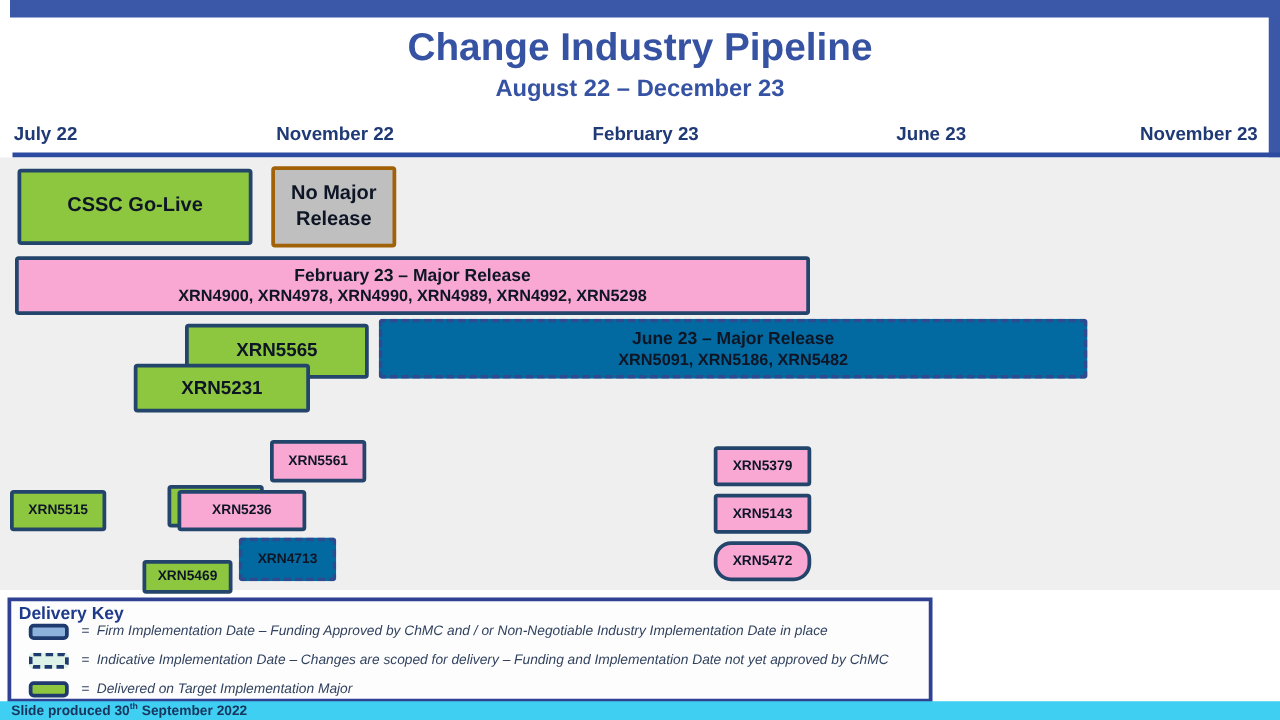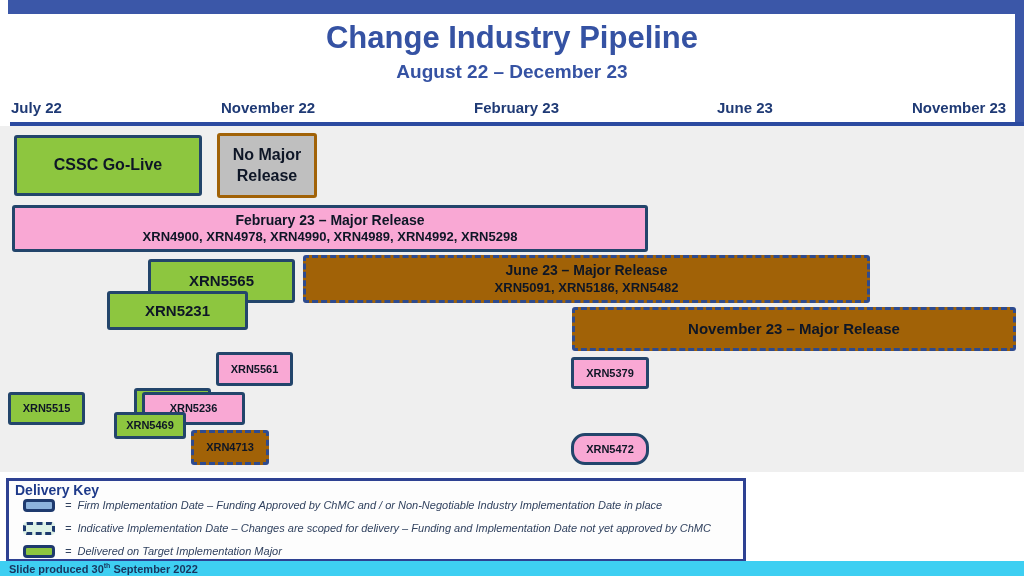--- a/index.html
+++ b/index.html
@@ -25,21 +25,21 @@
   .timeline-rule{position:absolute;top:122px;left:10px;right:0;height:4px;background:#2b4aa0;}
   
   .chart-region{position:absolute;left:0;top:126px;width:1024px;height:346px;background:#efefef;}
   .gantt-area{position:absolute;left:0;top:0;width:1024px;height:576px;padding-left:48px;}
   .box{position:absolute;display:flex;flex-direction:column;align-items:center;justify-content:center;
     font-weight:bold;color:#0e1626;text-align:center;border-radius:3px;line-height:1.3;box-sizing:border-box;}
   .box .box-sub{font-size:0.93em;}
   .green{background:#8dc63f;border:3px solid #23456b;}
   .blue{background:#f9a8d4;border:3px solid #23456b;}
   .gray{background:#bfbfbf;border:3px solid #a16207;}
-  .dashed{background:#a16207;border:3px dashed #2e4b8f;}
+  .dashed{background:#0369a1;border:3px dashed #2e4b8f;}
   
   .key-panel{position:absolute;left:6px;top:478px;width:740px;height:84px;background:#fdfdfd;
     border:3px solid #2e4192;box-sizing:border-box;}
   .key-title{position:absolute;left:6px;top:1px;color:#1e3a8a;font-size:14px;font-weight:bold;}
   .legend-items{position:absolute;left:14px;top:17px;right:4px;display:flex;flex-direction:column;gap:9px;}
   .legend-row{display:flex;align-items:center;height:14px;}
   .swatch{width:32px;height:13px;border-radius:4px;box-sizing:border-box;flex:0 0 auto;}
   .swatch.blue-swatch{background:#8db3dc;border:3px solid #1e3a6e;}
   .swatch.dashed-swatch{background:#def2e7;border:3px dashed #1e3a6e;}
   .swatch.green-swatch{background:#8dc63f;border:3px solid #1e3a6e;}
@@ -79,39 +79,39 @@
     <div class="box green" style="left: 148px; top: 259px; width: 147px; height: 44px; font-size: 15px;">
       <div class="box-label">XRN5565</div>
     </div>
     <div class="box dashed" style="left: 303px; top: 255px; width: 567px; height: 48px; font-size: 14px;">
       <div class="box-label">June 23 – Major Release</div>
       <div class="box-sub">XRN5091, XRN5186, XRN5482</div>
     </div>
     <div class="box green" style="left: 107px; top: 291px; width: 141px; height: 39px; font-size: 15px;">
       <div class="box-label">XRN5231</div>
     </div>
-    <div class="box dashed" style="left: 572px; top: 307px; width: 444px; height: 44px; font-size: 15px;">
-      <div class="box-label">November 23 – Major Release</div>
-    </div>
     <div class="box green" style="left: 134px; top: 352px; width: 77px; height: 34px; font-size: 11px; margin-top: 36px;">
       <div class="box-label">XRN5529</div>
     </div>
     <div class="box blue" style="left: 216px; top: 352px; width: 77px; height: 34px; font-size: 11px;">
       <div class="box-label">XRN5561</div>
     </div>
     <div class="box blue" style="left: 571px; top: 357px; width: 78px; height: 32px; font-size: 11px;">
       <div class="box-label">XRN5379</div>
     </div>
     <div class="box green" style="left: 8px; top: 392px; width: 77px; height: 33px; font-size: 11px;">
       <div class="box-label">XRN5515</div>
     </div>
     <div class="box blue" style="left: 142px; top: 392px; width: 103px; height: 33px; font-size: 11px;">
       <div class="box-label">XRN5236</div>
     </div>
-    <div class="box green" style="left: 114px; top: 412px; width: 72px; height: 27px; font-size: 11px;">
+    <div class="box blue" style="left: 571px; top: 395px; width: 78px; height: 32px; font-size: 11px;">
+      <div class="box-label">XRN5143</div>
+    </div>
+    <div class="box green" style="left: 114px; top: 448px; width: 72px; height: 27px; font-size: 11px;">
       <div class="box-label">XRN5469</div>
     </div>
     <div class="box dashed" style="left: 191px; top: 430px; width: 78px; height: 35px; font-size: 11px;">
       <div class="box-label">XRN4713</div>
     </div>
     <div class="box blue" style="left: 571px; top: 433px; width: 78px; height: 32px; font-size: 11px; border-radius: 14px;">
       <div class="box-label">XRN5472</div>
     </div>
   </div>
 

